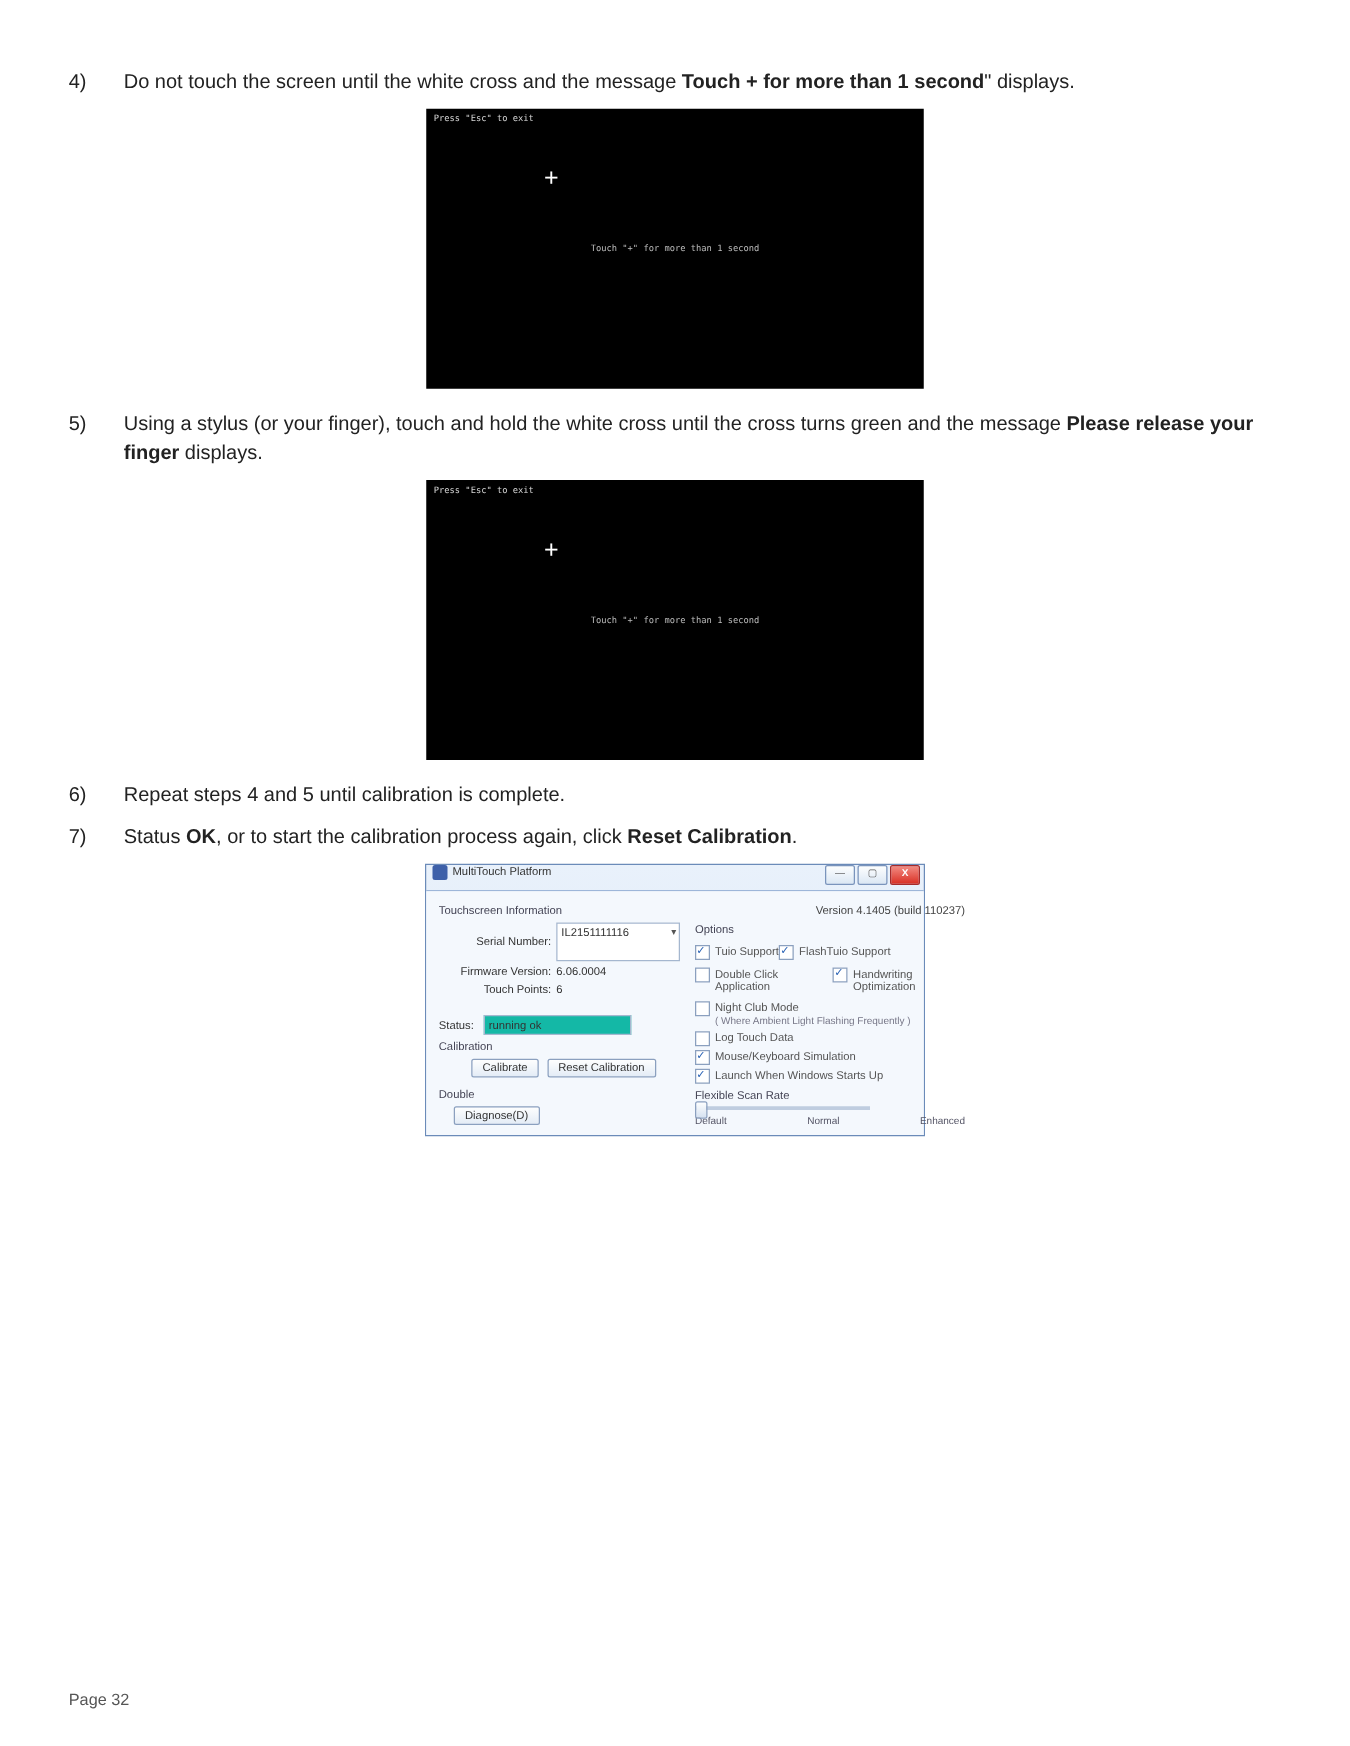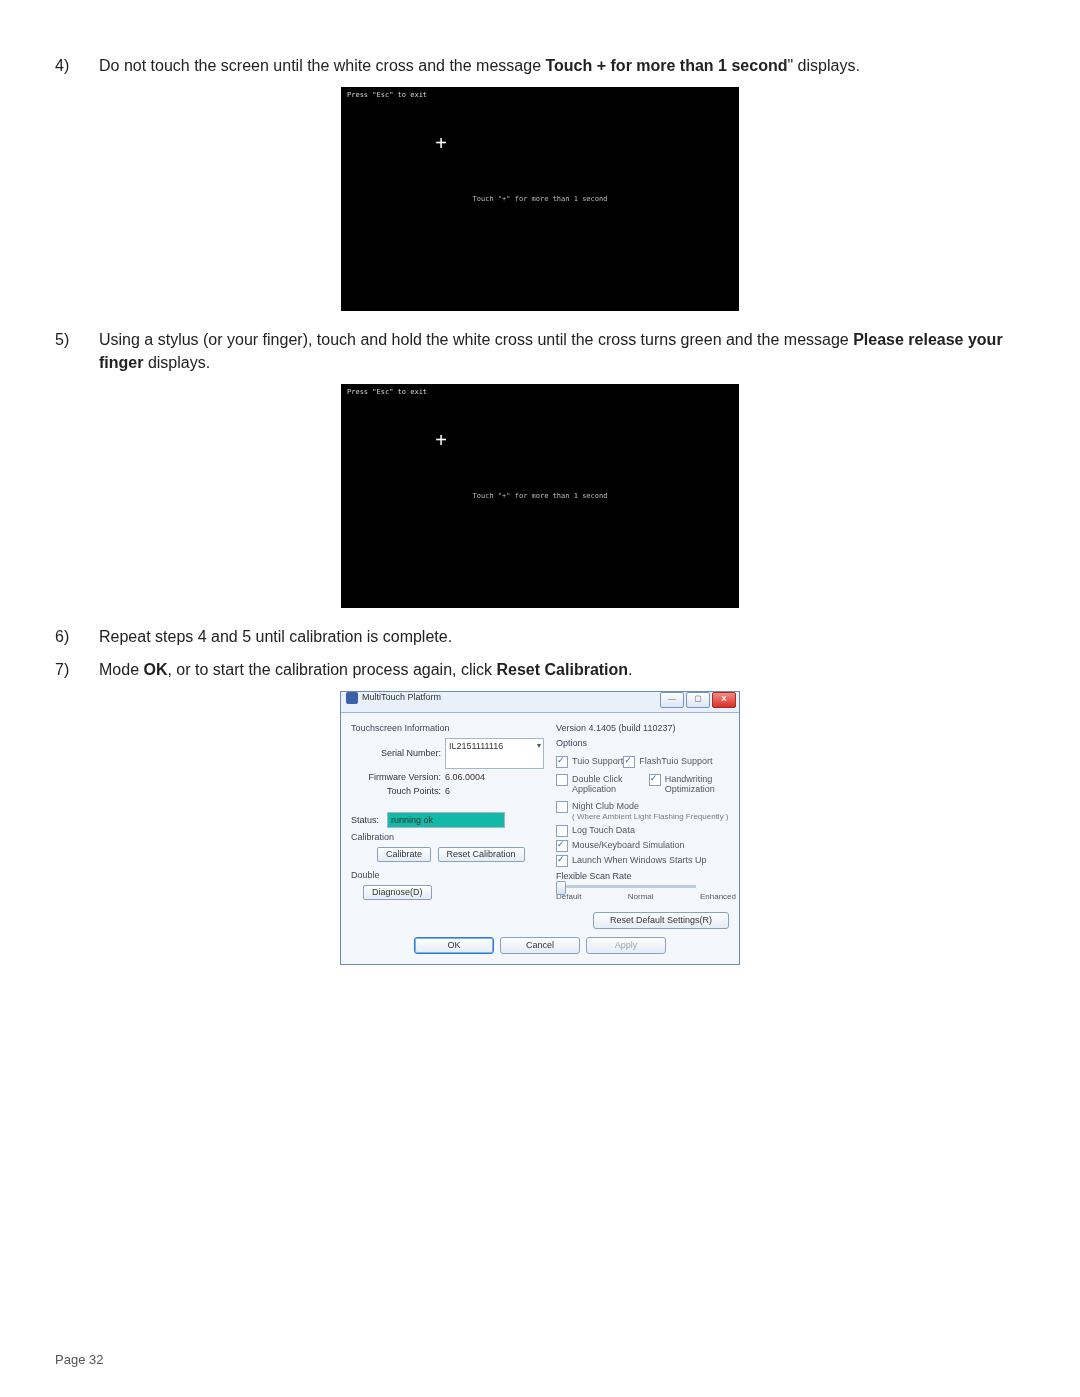--- a/index.html
+++ b/index.html
@@ -201,20 +201,21 @@
   .cb.checked::after {
     content: "✓";
     position: absolute;
     font-size: 9px;
     line-height: 9px;
     left: 0;
     top: -1px;
     color: #2c64b6;
   }
   .version {
+    text-align: right;
     font-size: 9px;
     color: #444;
     margin-bottom: 4px;
   }
   .slider-wrap {
     margin: 4px 0 2px 0;
   }
   .slider-track {
     height: 3px;
     background: #bfcde0;
@@ -227,21 +228,21 @@
     left: 0;
     top: -4px;
     width: 8px;
     height: 12px;
     background: linear-gradient(#fdfefe, #d6e2f1);
     border: 1px solid #8ba0bf;
     border-radius: 2px;
   }
   .slider-labels {
     display: flex;
-    width: 180px;
+    width: 216px;
     justify-content: space-between;
     font-size: 8px;
     color: #556;
   }
   .dlg-bottom {
     background: #f4f8fd;
     padding: 4px 10px 10px 10px;
   }
   .btn-row-right { text-align: right; margin-bottom: 8px; }
   .btn-row-center { display:flex; justify-content:center; gap:6px; }
@@ -305,21 +306,21 @@
   </div>
 
   <div class="step">
     <div class="step-num">6)</div>
     <div class="step-text">Repeat steps 4 and 5 until calibration is complete.</div>
   </div>
 
   <div class="step">
     <div class="step-num">7)</div>
     <div class="step-text">
-      <span>Mode </span><span class="bold">OK</span><span>, or to start the calibration process again, click </span><span class="bold">Reset Calibration</span><span>.</span>
+      <span>Status </span><span class="bold">OK</span><span>, or to start the calibration process again, click </span><span class="bold">Reset Calibration</span><span>.</span>
     </div>
   </div>
 
   <div class="figure-wrap">
     <div class="dlg-outer">
 
       <div class="dlg-titlebar">
         <div class="dlg-ticon"></div>
         <div>MultiTouch Platform</div>
         <div class="dlg-twin">
@@ -421,27 +422,17 @@
               </div>
             <div class="slider-labels">
               <span>Default</span>
               <span>Normal</span>
               <span>Enhanced</span>
             </div>
           </div>
         </div>
       </div>
 
-      <div class="dlg-bottom">
-        <div class="btn-row-right">
-          <span class="dlg-btn">Reset Default Settings(R)</span>
-        </div>
-        <div class="btn-row-center">
-          <span class="dlg-btn primary">OK</span>
-          <span class="dlg-btn">Cancel</span>
-          <span class="dlg-btn disabled">Apply</span>
-        </div>
-      </div>
     </div>
   </div>
 
   <div class="footer">Page 32</div>
 </div>
 
 </body></html>

